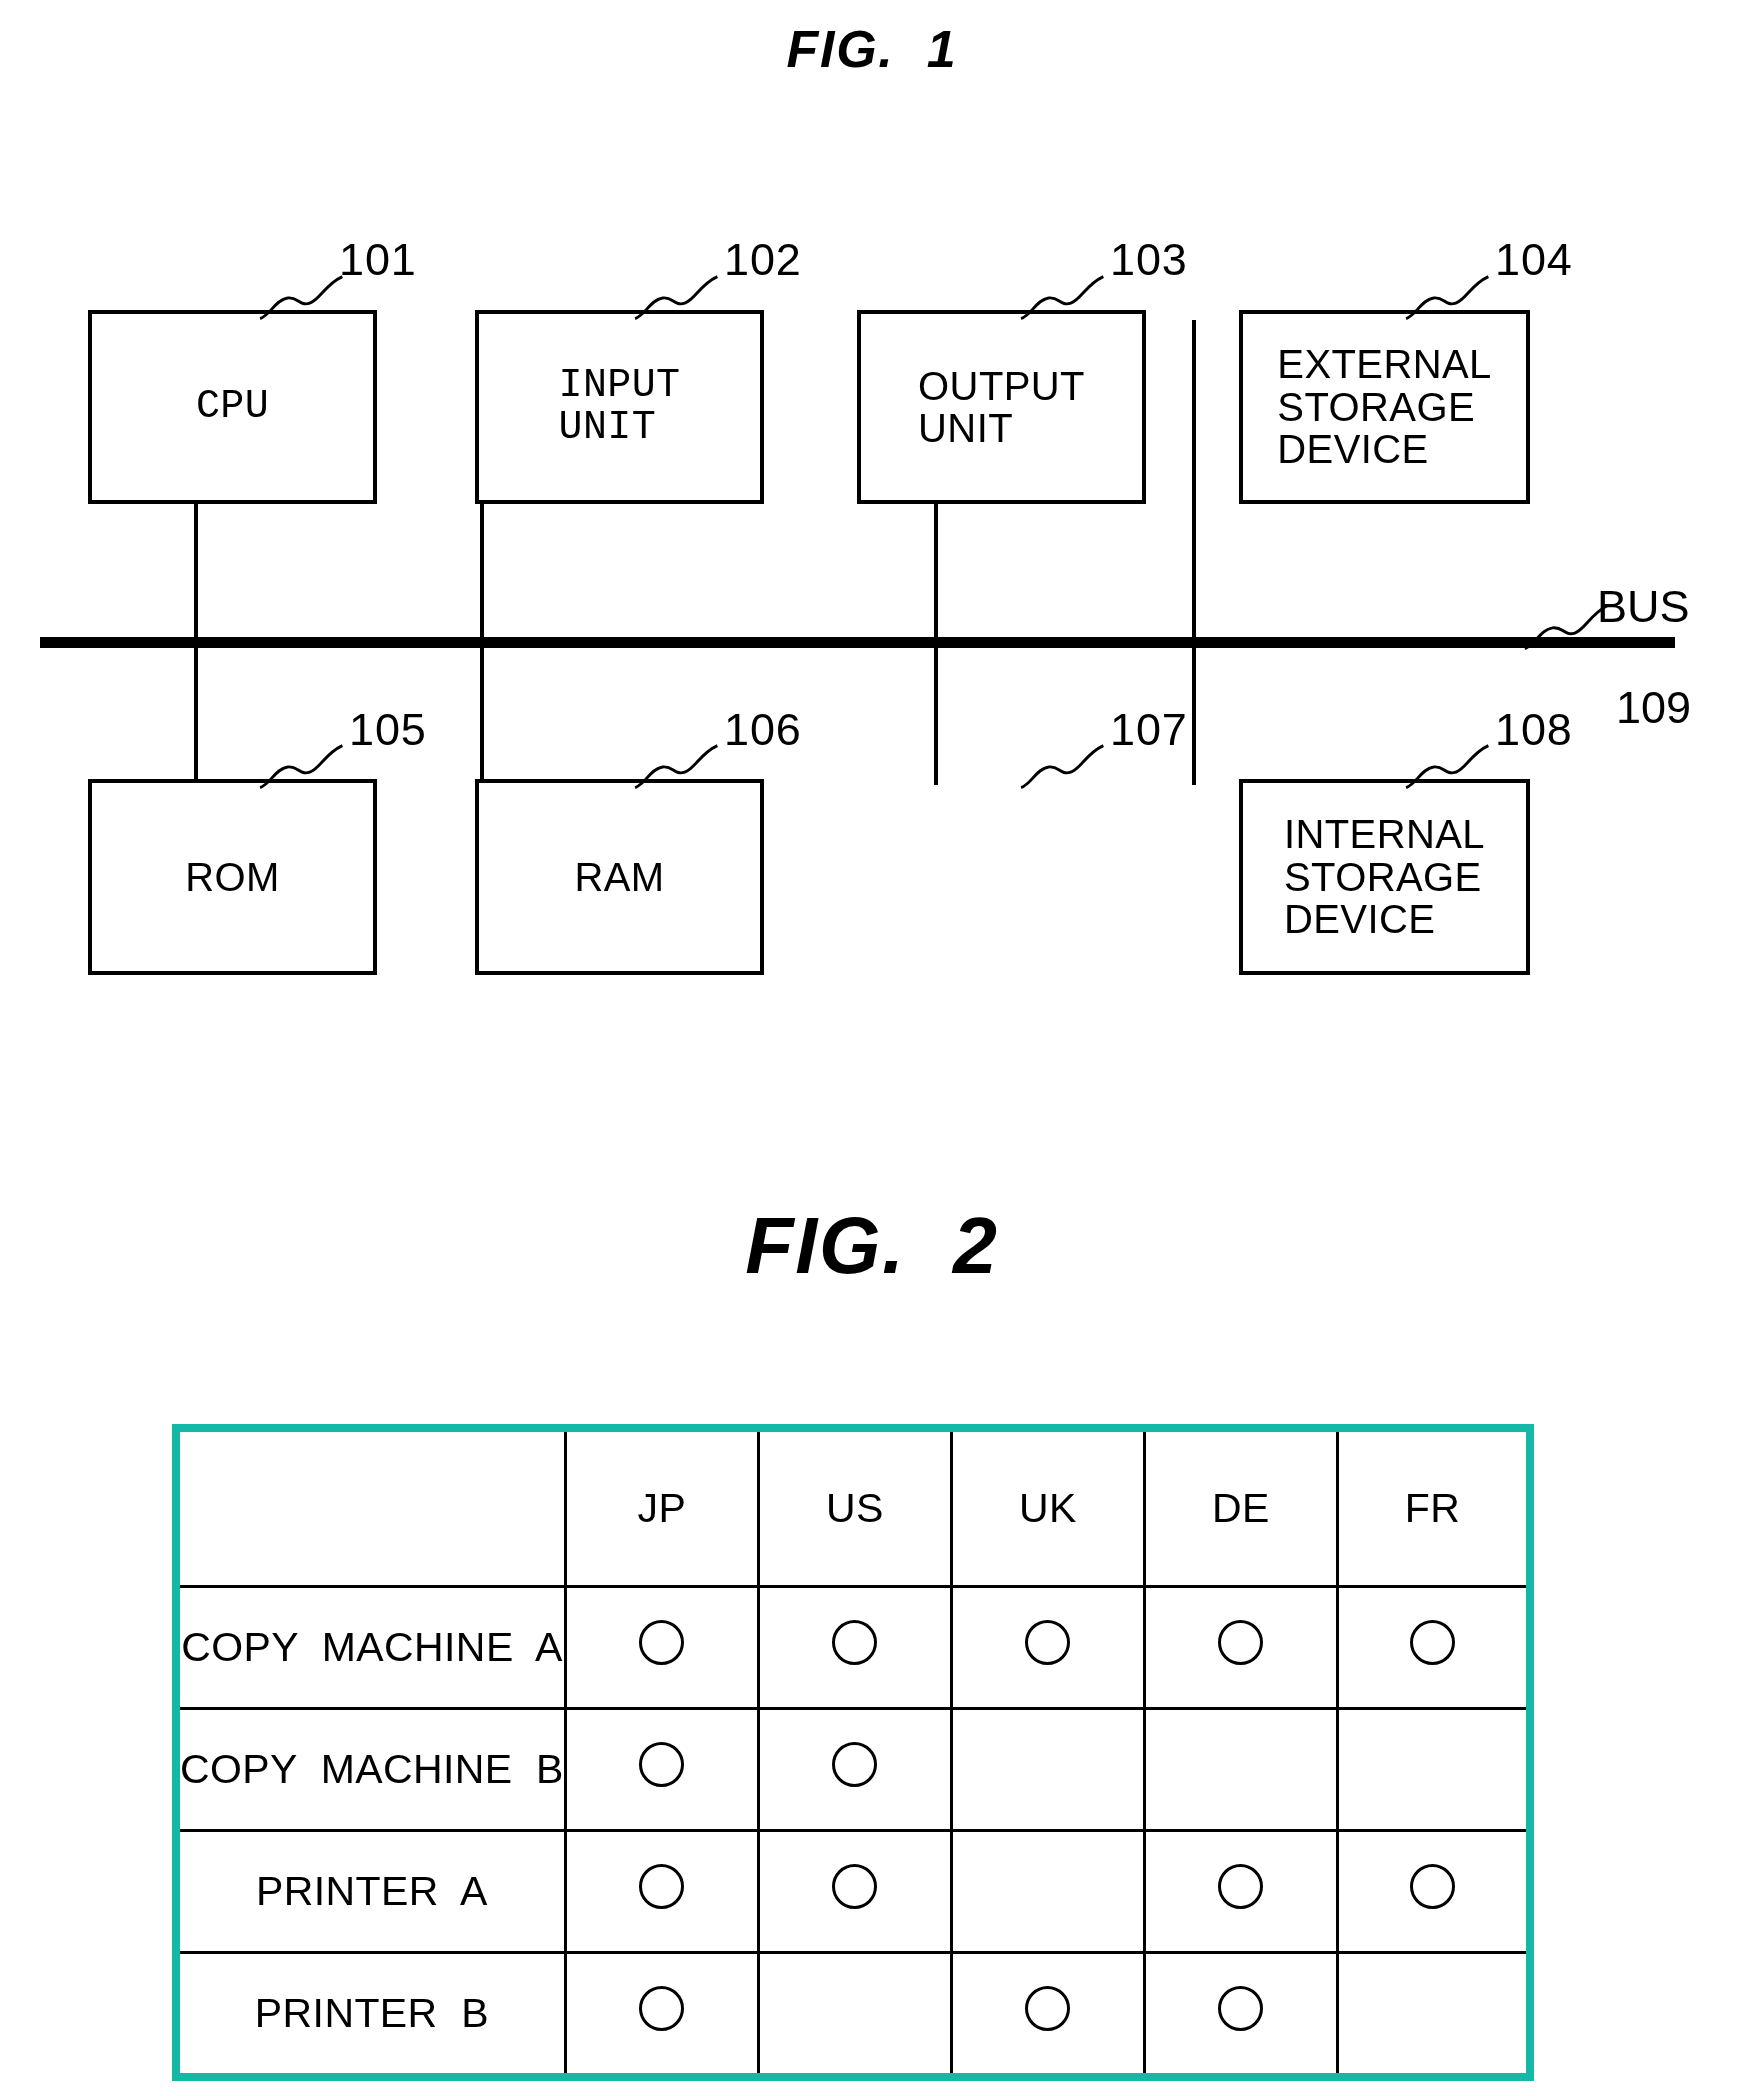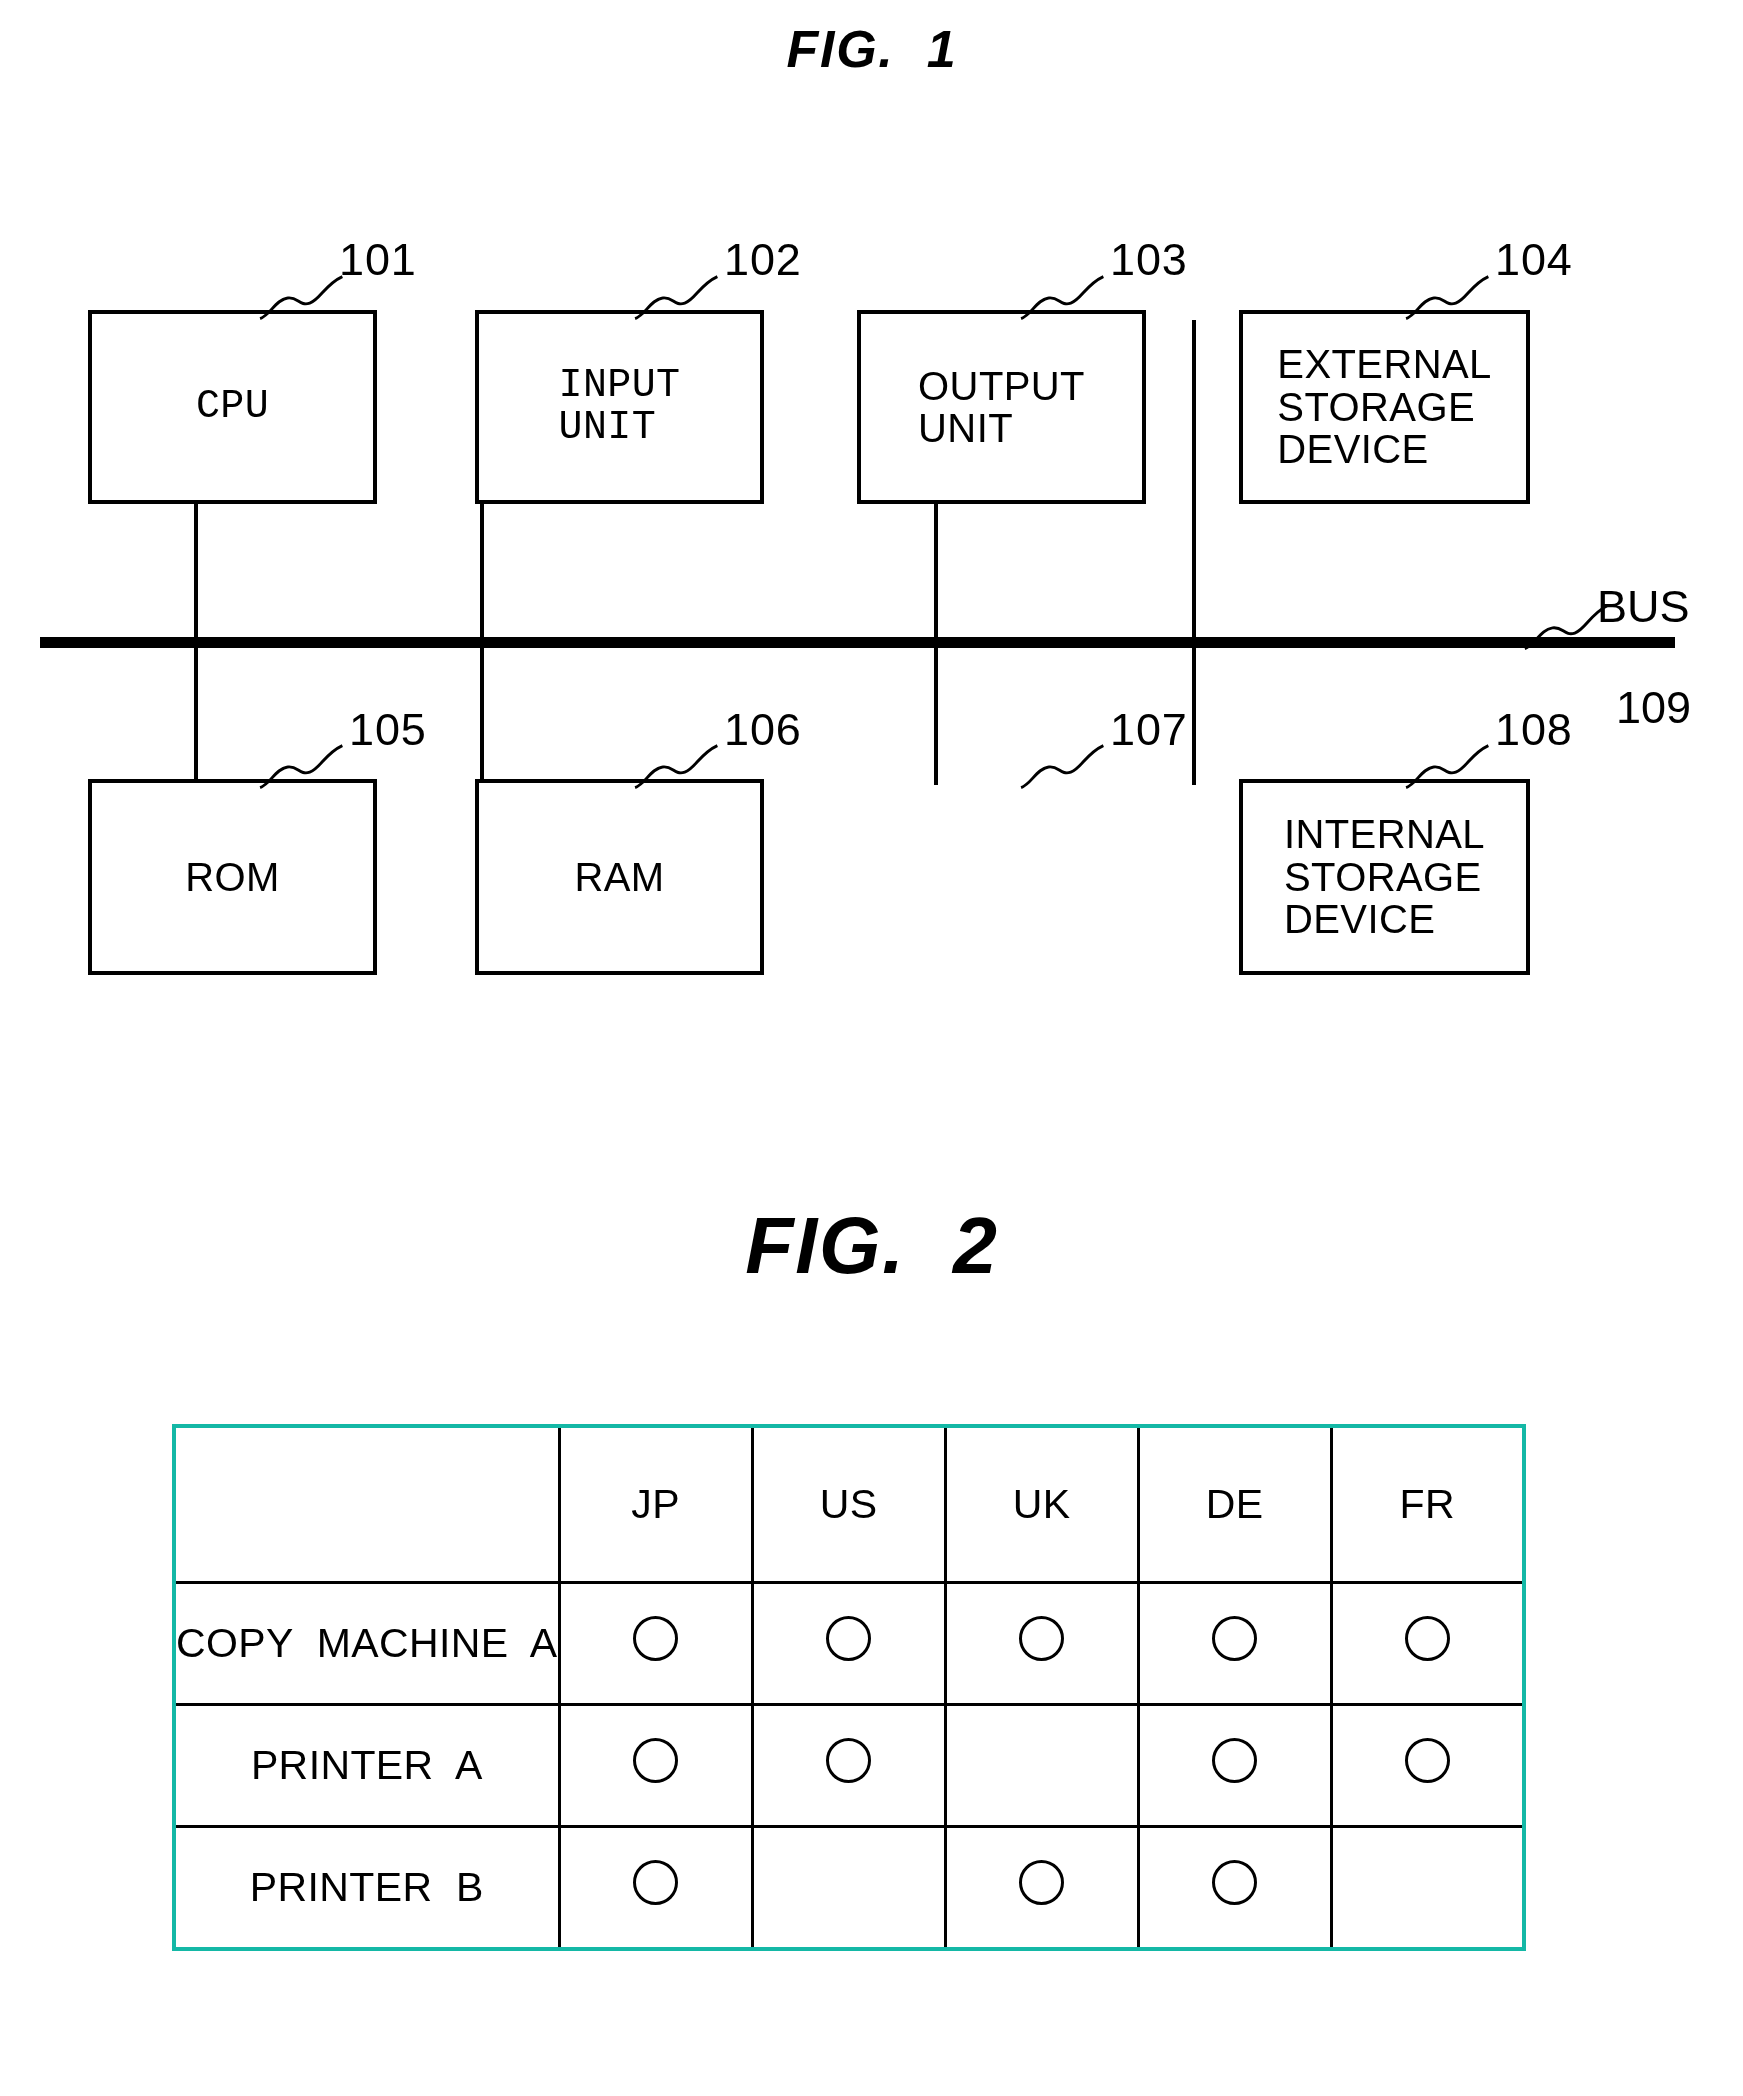--- a/index.html
+++ b/index.html
@@ -49,21 +49,21 @@
   .buslabel{position:absolute;font-size:45px;line-height:1.12;white-space:pre-line;text-align:left;z-index:6;}
 
   
   .tbl-wrap{position:absolute;z-index:4;}
   table.grid{
     border-collapse:collapse;
     table-layout:fixed;
     background:#fff;
   }
   table.grid, table.grid td, table.grid th{border:3.4px solid #000;}
-  table.grid{border:4px solid #14b8a6;}
+  table.grid{border:8px solid #14b8a6;}
   table.grid td, table.grid th{
     padding:0;margin:0;text-align:center;vertical-align:middle;
     font-weight:normal;font-size:41px;letter-spacing:0.4px;
   }
   td.rowlabel{text-align:left;padding-left:29px;white-space:pre;font-size:41px;}
   .circle{
     display:inline-block;width:45px;height:45px;
     border:3.4px solid #000;border-radius:50%;
     box-sizing:border-box;
   }
@@ -190,20 +190,28 @@
       <tbody id="support-table-body">
           <tr>
             <td class="rowlabel" style="height: 119px;">COPY  MACHINE  A</td>
             <td><span class="circle"></span></td>
             <td><span class="circle"></span></td>
             <td><span class="circle"></span></td>
             <td><span class="circle"></span></td>
             <td><span class="circle"></span></td>
           </tr>
           <tr>
+            <td class="rowlabel" style="height: 119px;">COPY  MACHINE  B</td>
+            <td><span class="circle"></span></td>
+            <td><span class="circle"></span></td>
+            <td class="cell-empty"></td>
+            <td class="cell-empty"></td>
+            <td class="cell-empty"></td>
+          </tr>
+          <tr>
             <td class="rowlabel" style="height: 119px;">PRINTER  A</td>
             <td><span class="circle"></span></td>
             <td><span class="circle"></span></td>
             <td class="cell-empty"></td>
             <td><span class="circle"></span></td>
             <td><span class="circle"></span></td>
           </tr>
           <tr>
             <td class="rowlabel" style="height: 119px;">PRINTER  B</td>
             <td><span class="circle"></span></td>

